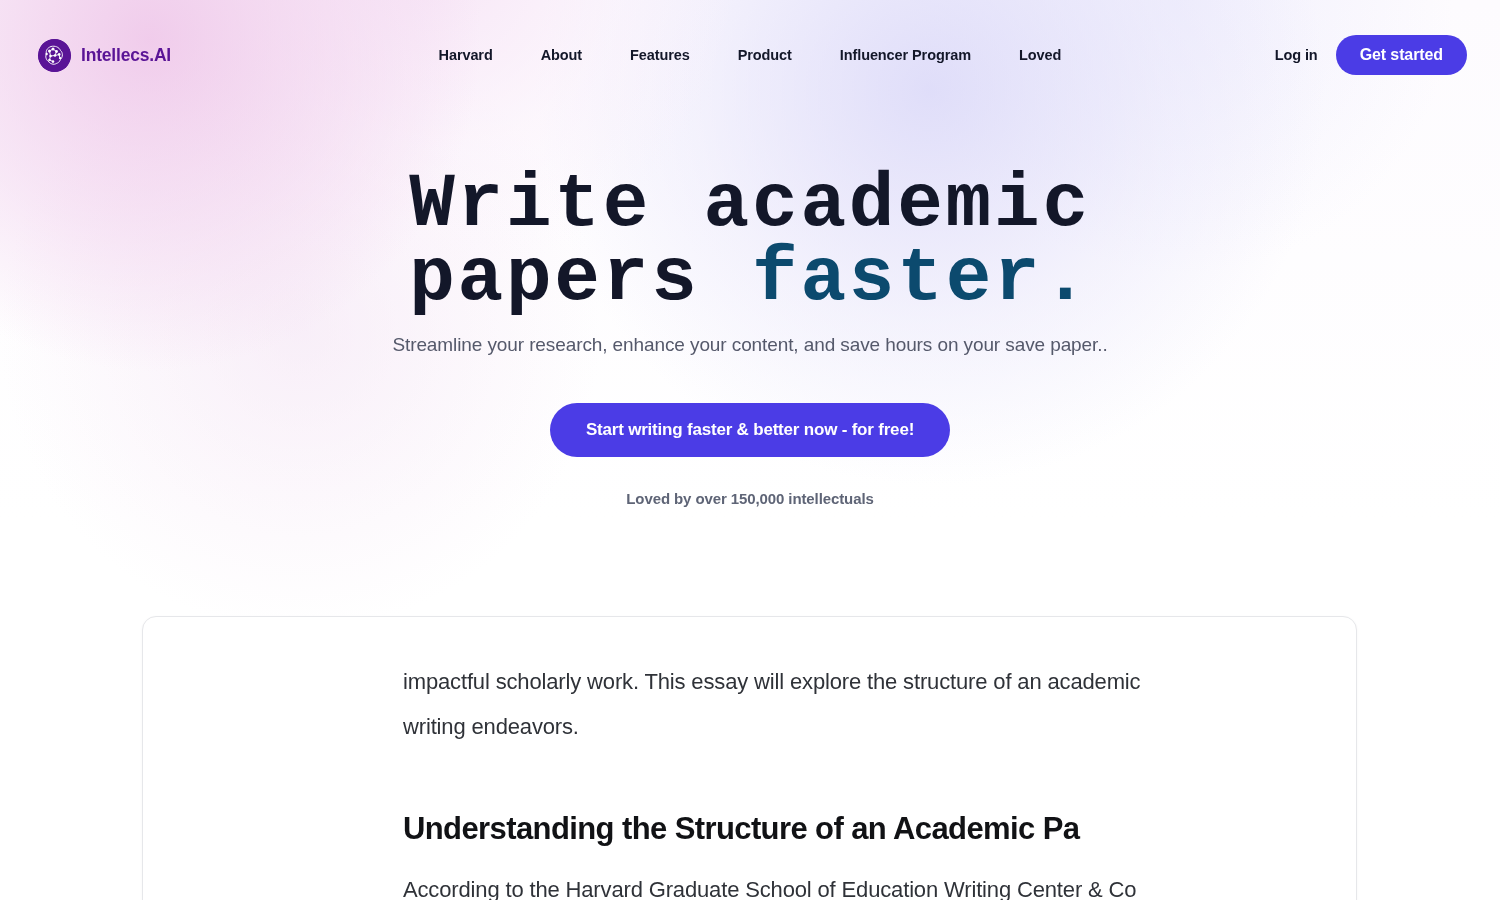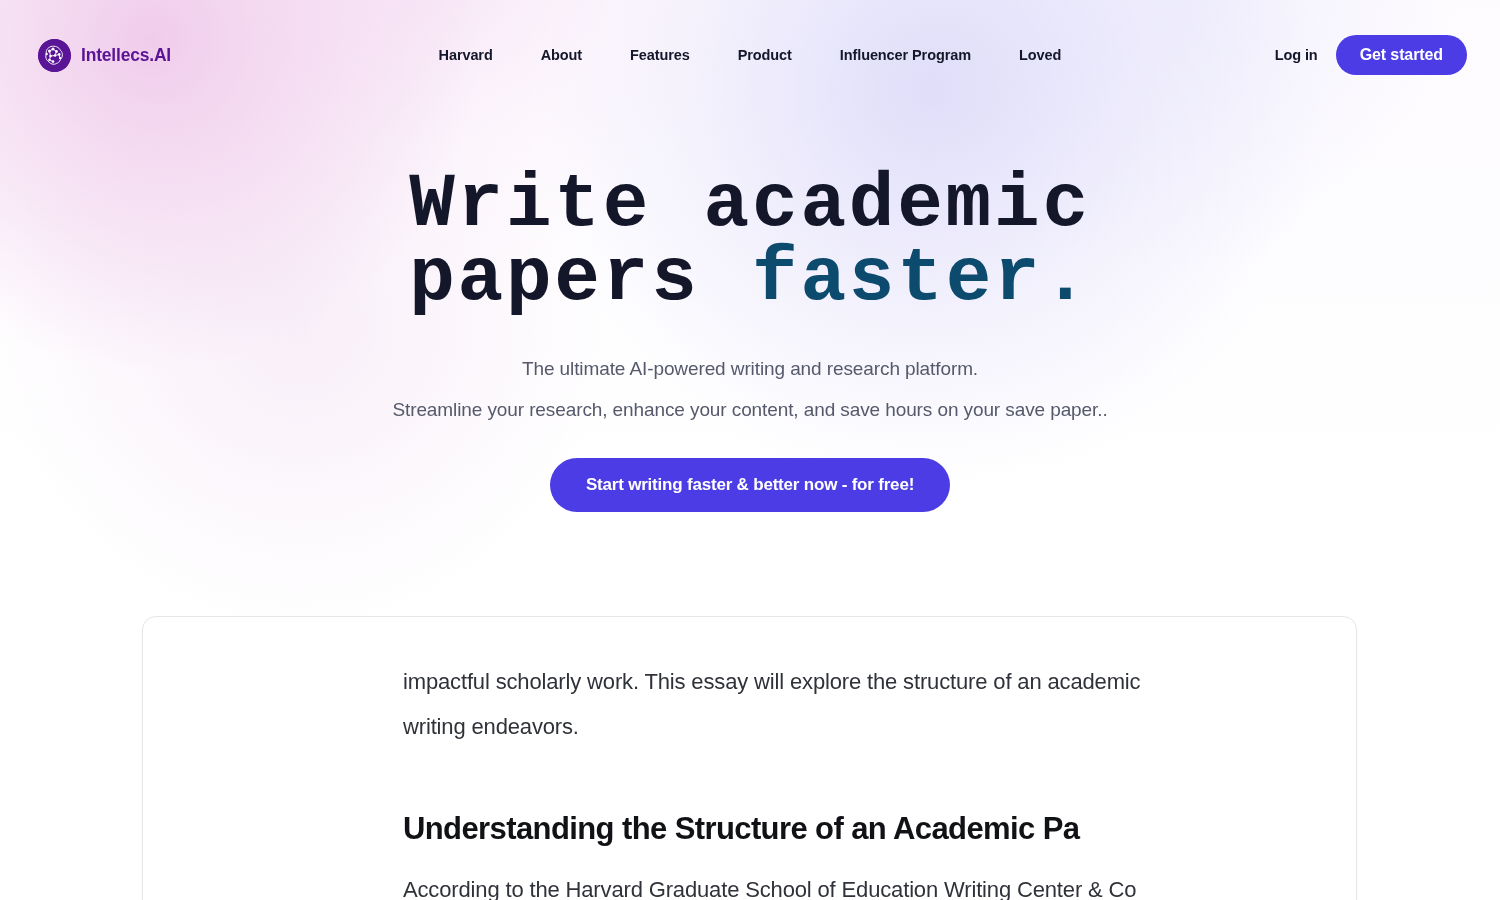--- a/index.html
+++ b/index.html
@@ -120,21 +120,21 @@
   .hero-sub-2 {
     margin-top: 16px;
     font-size: 19px;
     line-height: 25px;
     color: #55596b;
     font-weight: 400;
     letter-spacing: -0.1px;
   }
 
   .btn-cta {
-    margin-top: 36px;
+    margin-top: 46px;
     background: #4b3ce6;
     color: #ffffff;
     font-size: 17px;
     font-weight: 700;
     letter-spacing: -0.2px;
     border: none;
     border-radius: 999px;
     padding: 17px 36px;
     cursor: pointer;
     font-family: inherit;
@@ -259,25 +259,25 @@
 
   </header>
 
   <section class="hero">
 
     <h1 class="hero-title">
       <span>Write academic</span><br>
       <span>papers </span><span class="accent">faster.</span>
     </h1>
 
-    <p class="hero-sub">The ultimate AI-powered writing and research platform.</p>
     <p class="hero-sub-2">Streamline your research, enhance your content, and save hours on your save paper..</p>
 
     <button class="btn-cta">Start writing faster &amp; better now - for free!</button>
 
+    <p class="social-proof">Loved by over 150,000 intellectuals</p>
 
   </section>
 
   <div class="preview-card">
     <div class="doc-viewport">
       <div class="doc-inner">
         <div class="doc-para">impactful scholarly work. This essay will explore the structure of an academic</div>
         <div class="doc-para">writing endeavors.</div>
         <div class="doc-heading">Understanding the Structure of an Academic Pa</div>
         <div class="doc-para-2">According to the Harvard Graduate School of Education Writing Center &amp; Co</div>

